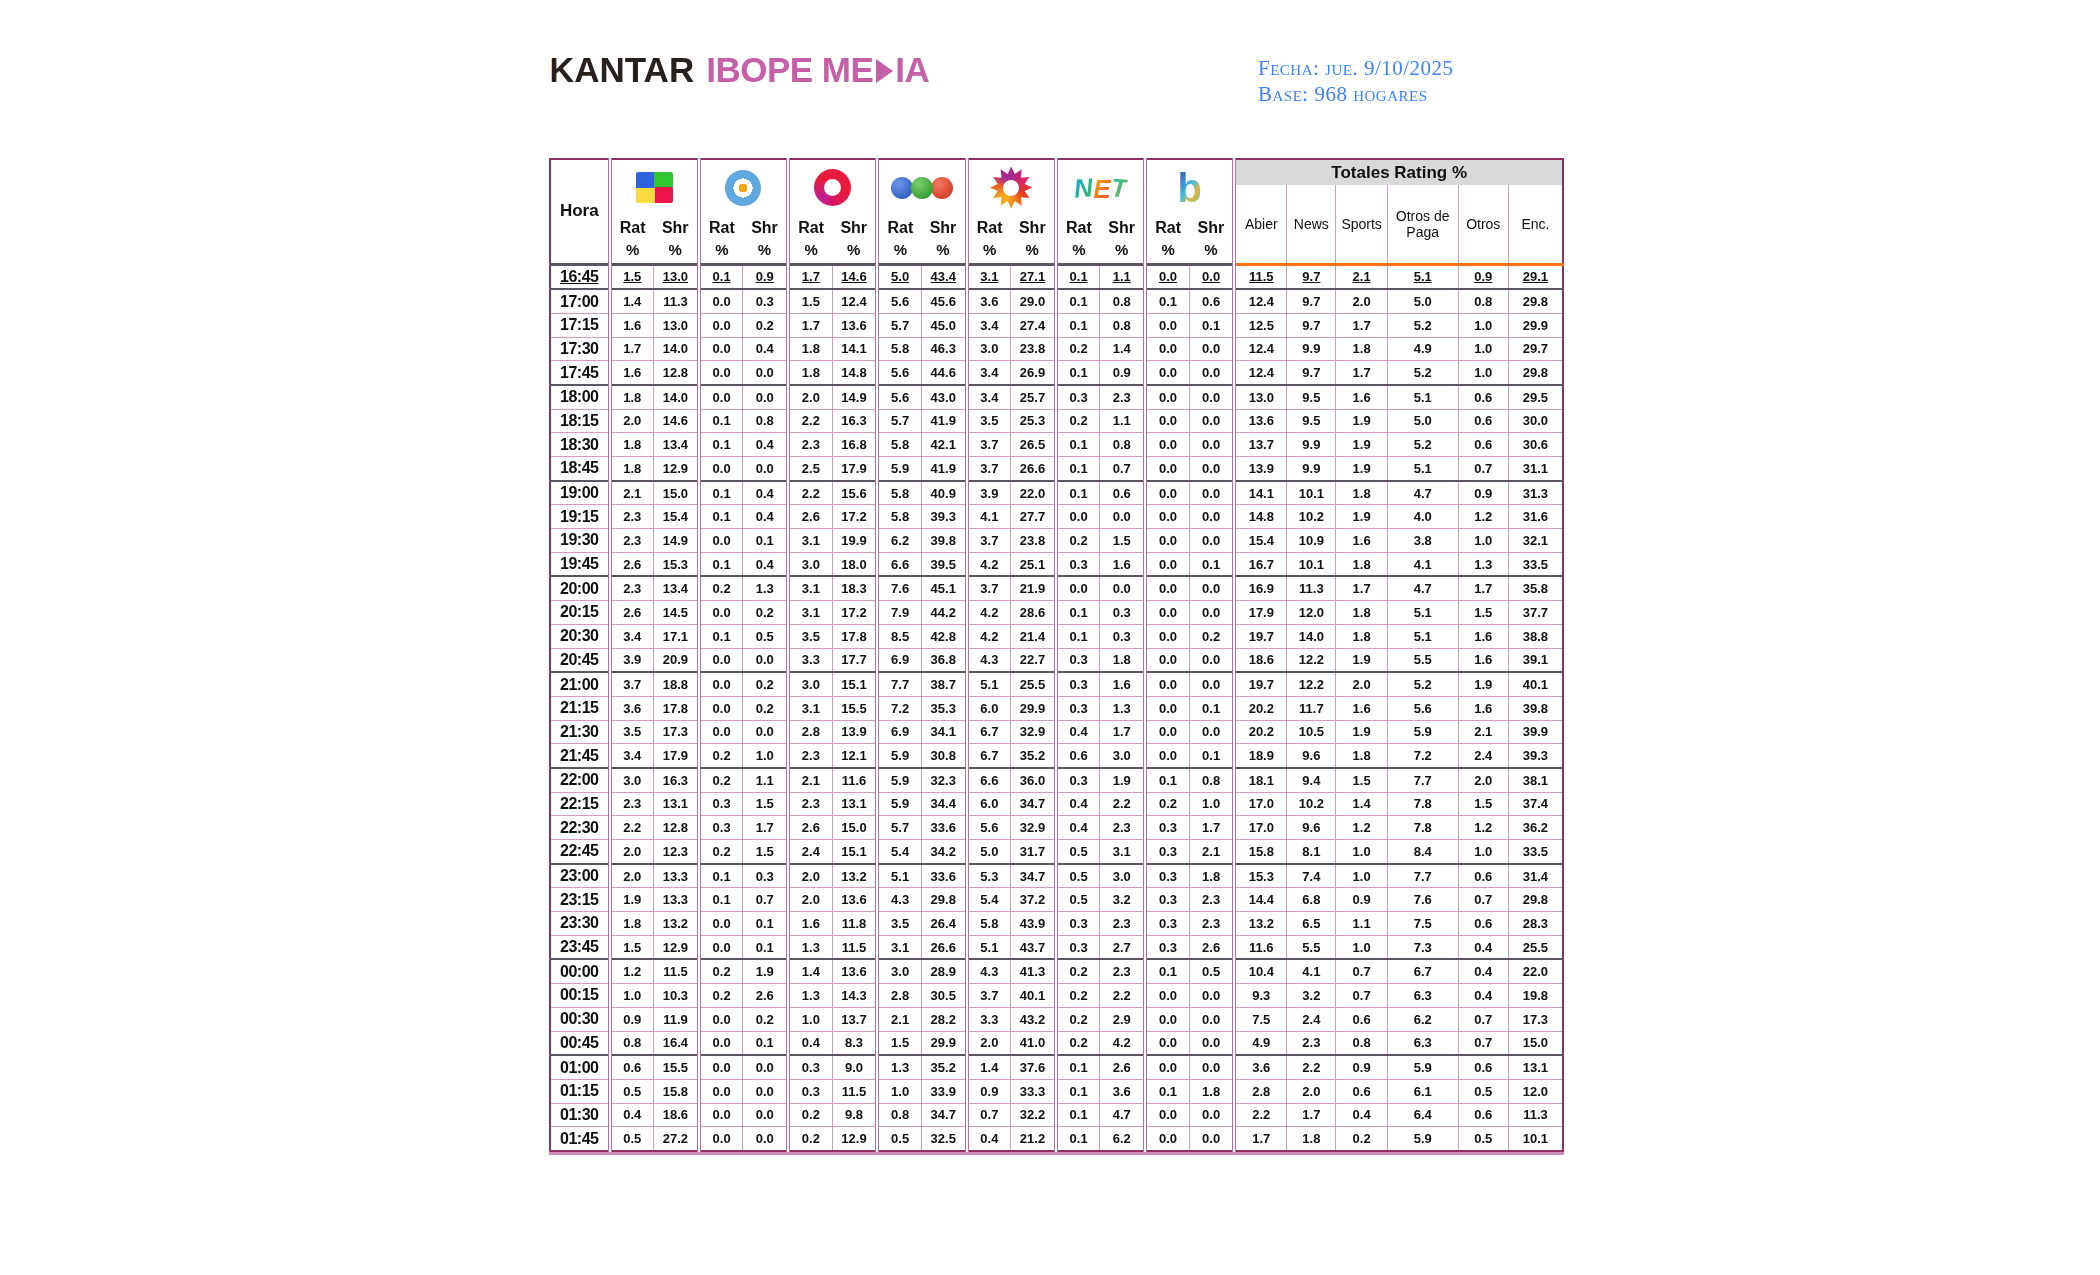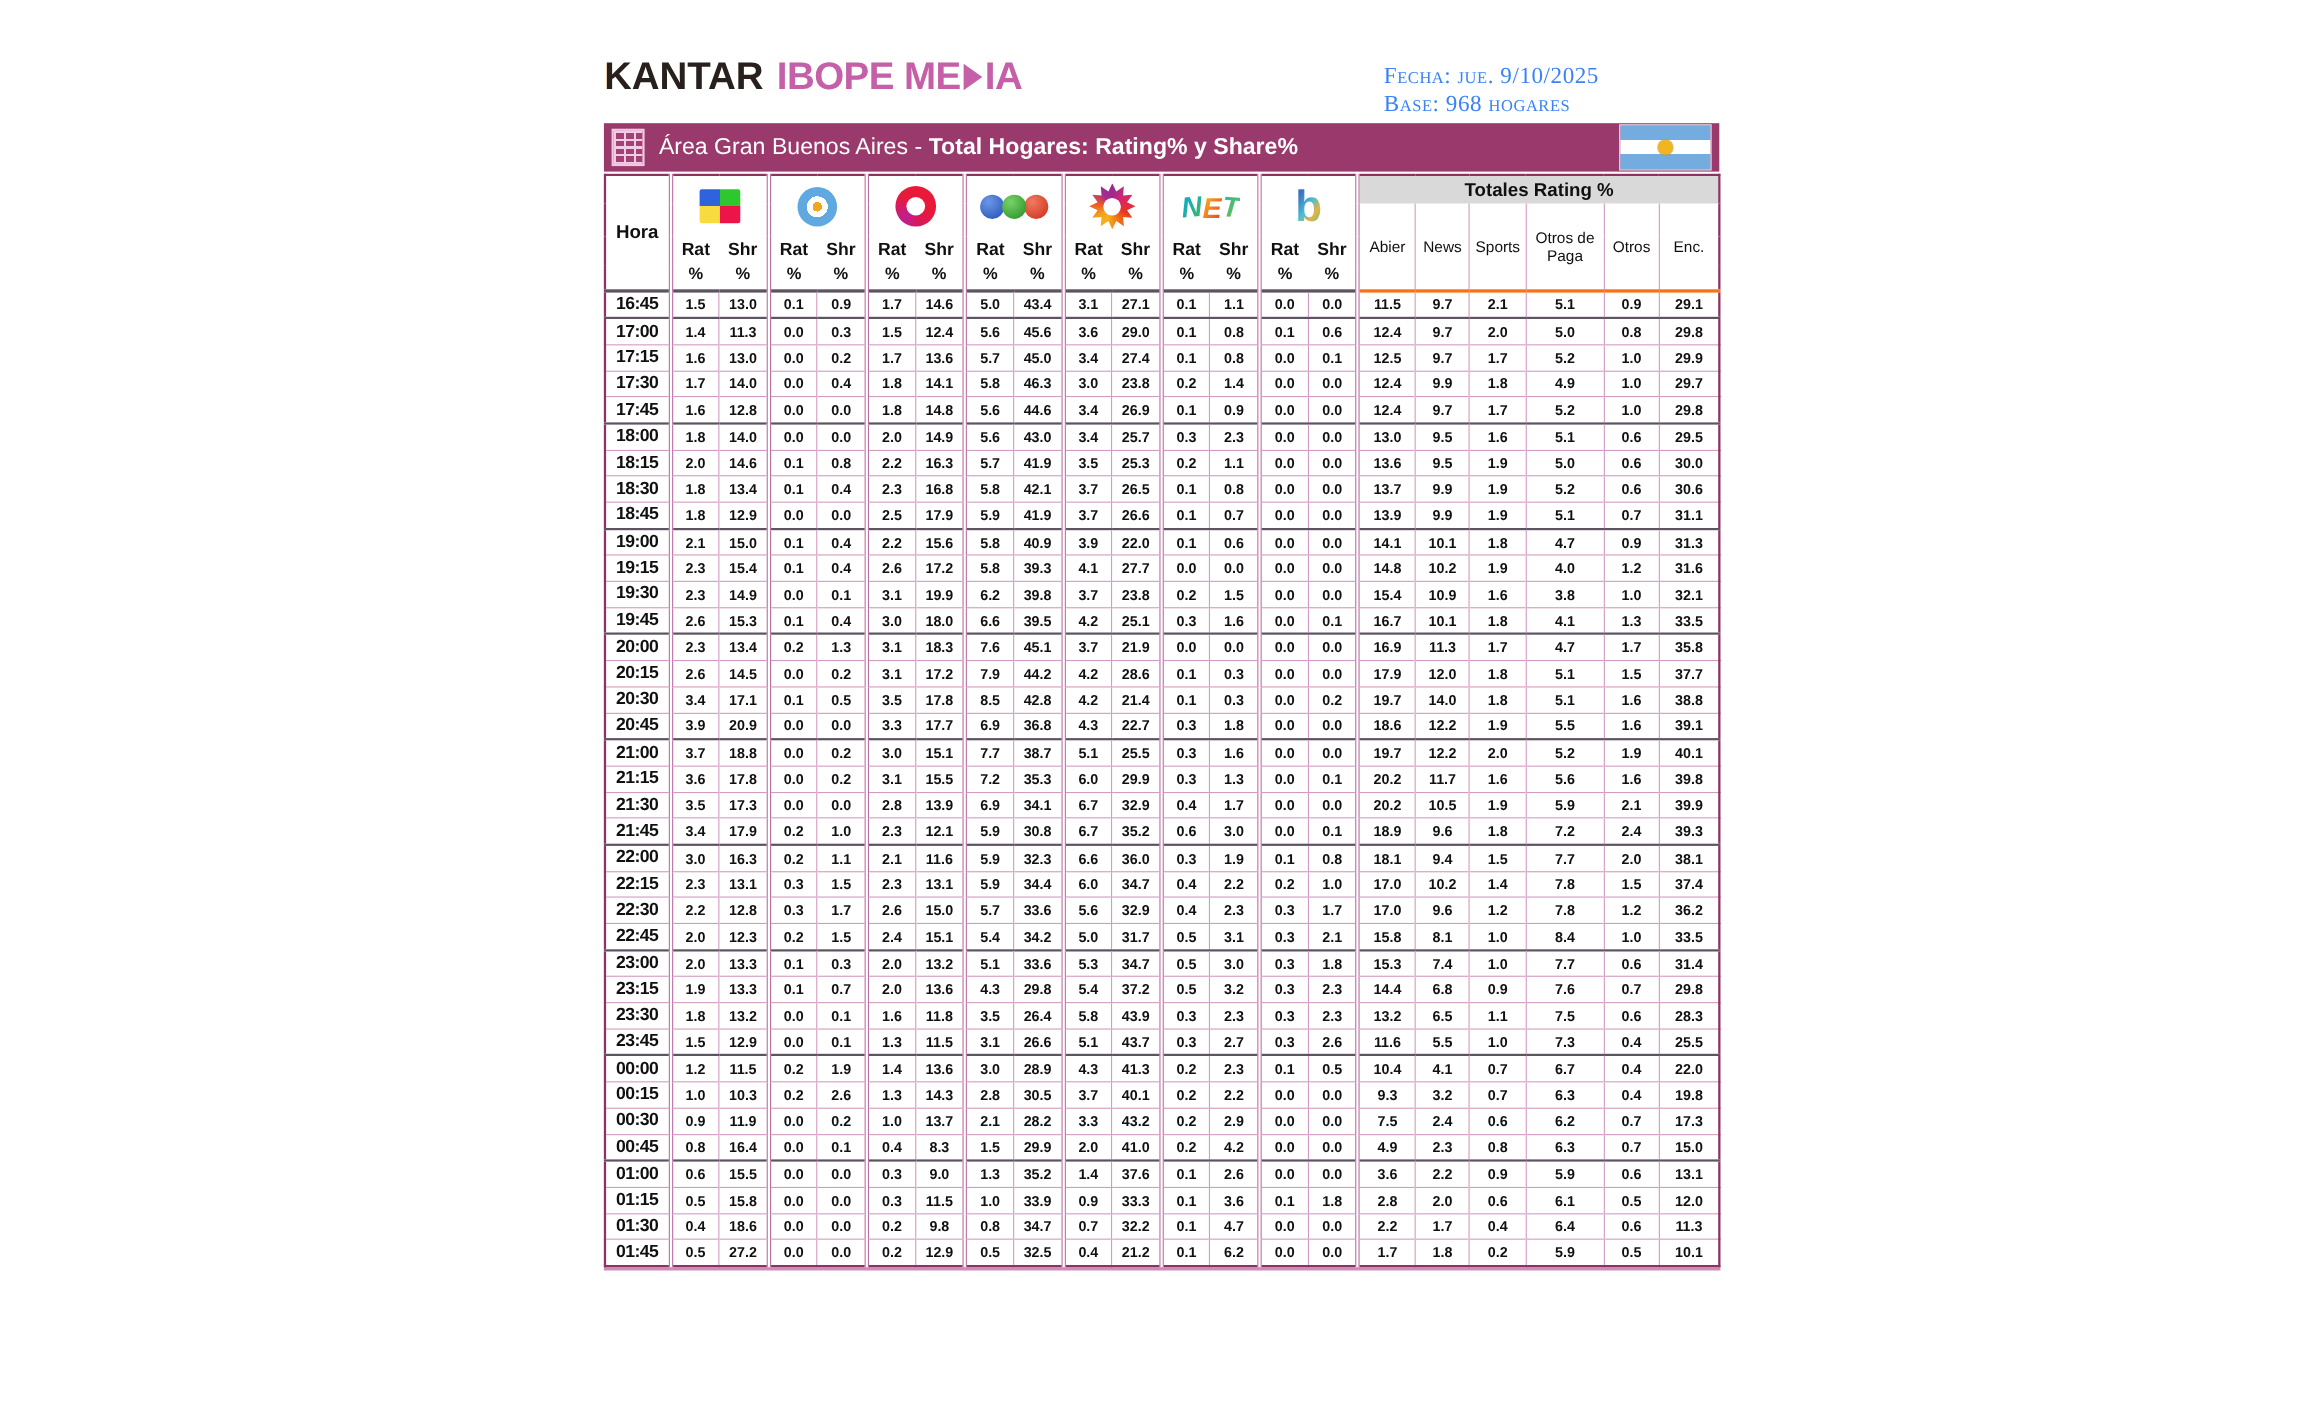--- a/index.html
+++ b/index.html
@@ -55,21 +55,21 @@
                line-height:1.15; border-bottom:3px solid #f97316; }
   .ch-logo { vertical-align:middle; }
   .hdr-rat, .hdr-shr { font-weight:bold; font-size:16px; vertical-align:middle; }
   .hdr-pct { font-weight:bold; font-size:15px; vertical-align:top; }
   tr.h-r4 th { border-bottom:3px solid #5E5361; }
 
   
   tbody td { height:22.7px; font-weight:bold; font-size:13px; border-top:1px solid #D49BC0; }
   tbody td.hora { font-size:16px; letter-spacing:-0.5px; }
   tbody tr.group-start td { border-top:2.5px solid #5E5361; }
-  tbody tr:first-child td { border-top:none; }
+  tbody tr:first-child td { border-top:none;text-decoration:underline; }
 
   
   .logo { height:54px; display:flex; align-items:center; justify-content:center; }
   .logo i.mark { display:block; font-style:normal; }
   .america-logo .mark { width:37px; height:31px; border-radius:2px;
         background:conic-gradient(#2EC72E 0 25%, #EC1448 0 50%, #F8DC3F 0 75%, #2F62DD 0); }
   .tv-publica-logo .mark { width:36px; height:36px; border-radius:50%;
         background:radial-gradient(closest-side, #F2A71B 0 24%, #ffffff 24% 53%, #5FA9E0 53% 100%); }
   .elnueve-logo .mark { width:37px; height:37px; border-radius:50%; position:relative;
         background:conic-gradient(from 0deg, #E81939, #E81939 30%, #D8175C 48%, #BF1F93 62%, #E81939 85%); }
@@ -98,29 +98,20 @@
 
   <div class="brand">
     <span class="kantar"><span class="kantar-k">K</span><span>ANTAR</span></span><span class="ibope"><span>IBOPE ME</span><span class="tri"></span><span>IA</span></span>
   </div>
 
   <div class="meta">
     <div>Fecha: jue. 9/10/2025</div>
     <div>Base: 968 hogares</div>
   </div>
 
-  <div class="titlebar">
-    <div class="sheet-icon"></div>
-    <div class="title-text">
-      <span class="t-normal">Área Gran Buenos Aires -</span><b>Total Hogares: Rating% y Share%</b>
-    </div>
-    <div class="flag">
-      <span class="sun"></span>
-    </div>
-  </div>
 
   <table class="ratings">
     <colgroup>
       <col style="width:58px">
       <col style="width:43px">
         <col style="width:44px">
         <col style="width:43px">
         <col style="width:44px">
       <col style="width:43px">
         <col style="width:44px">

